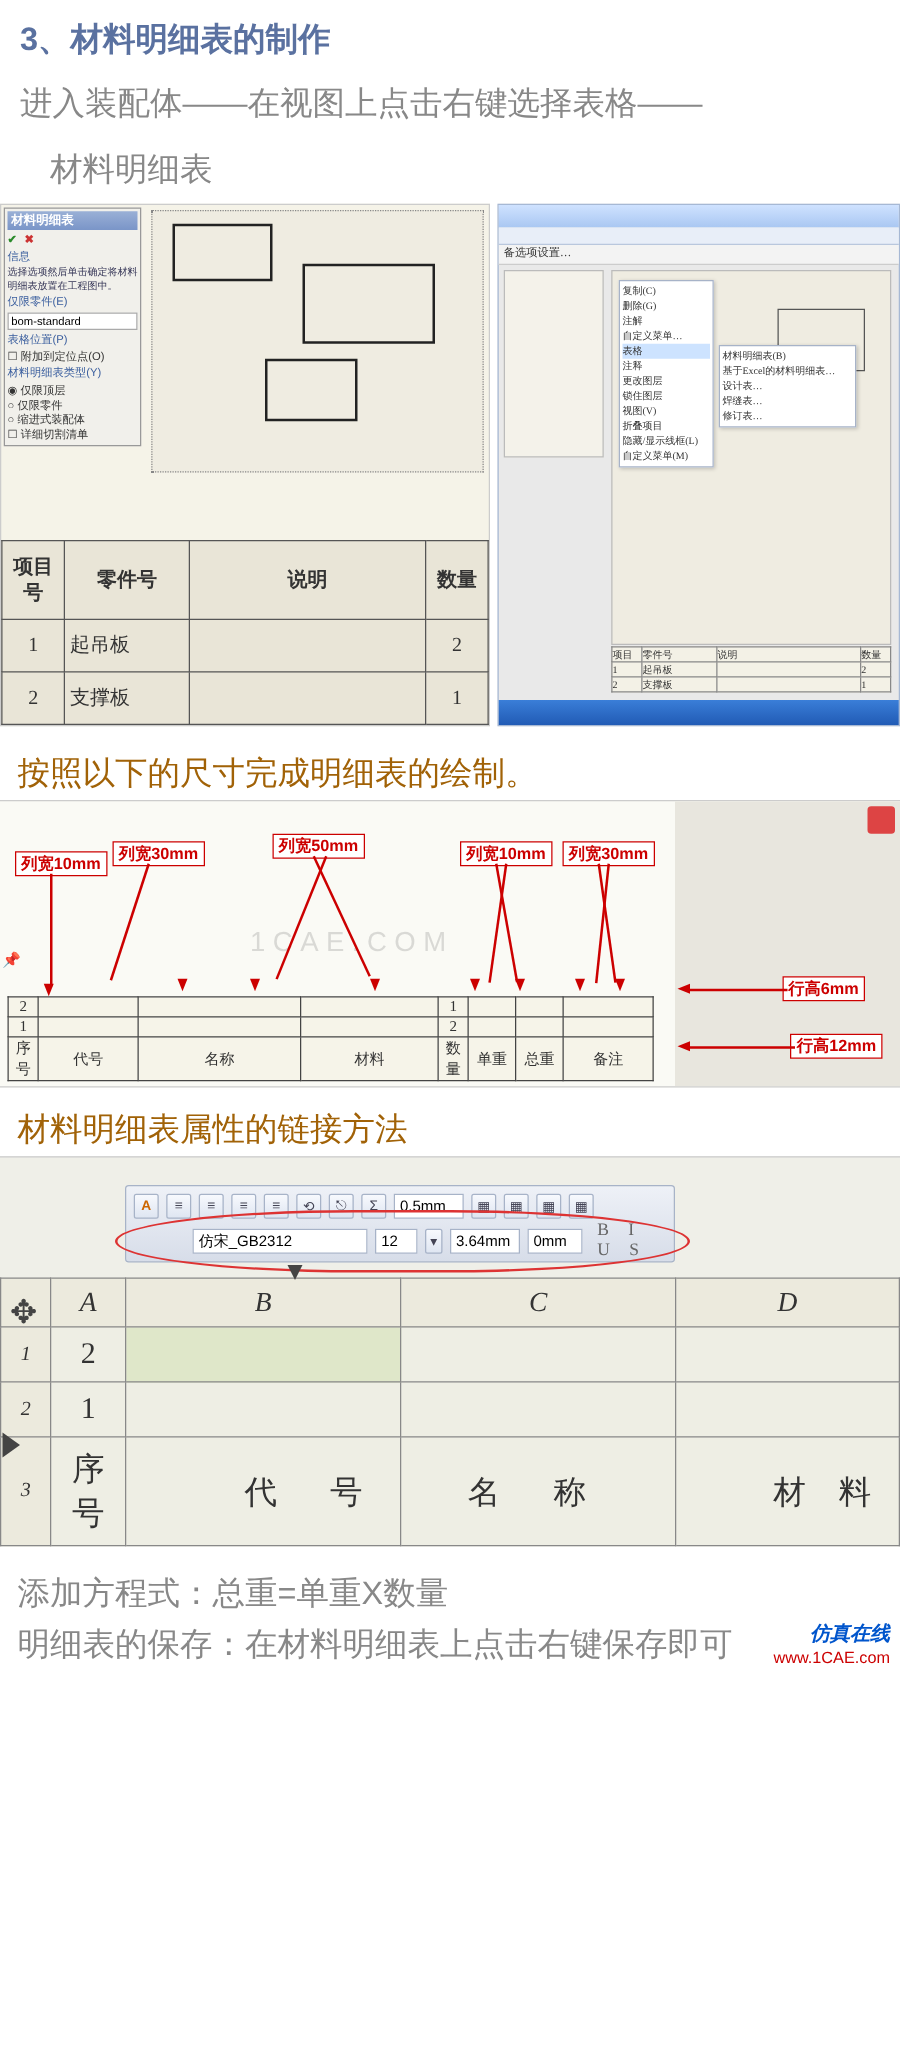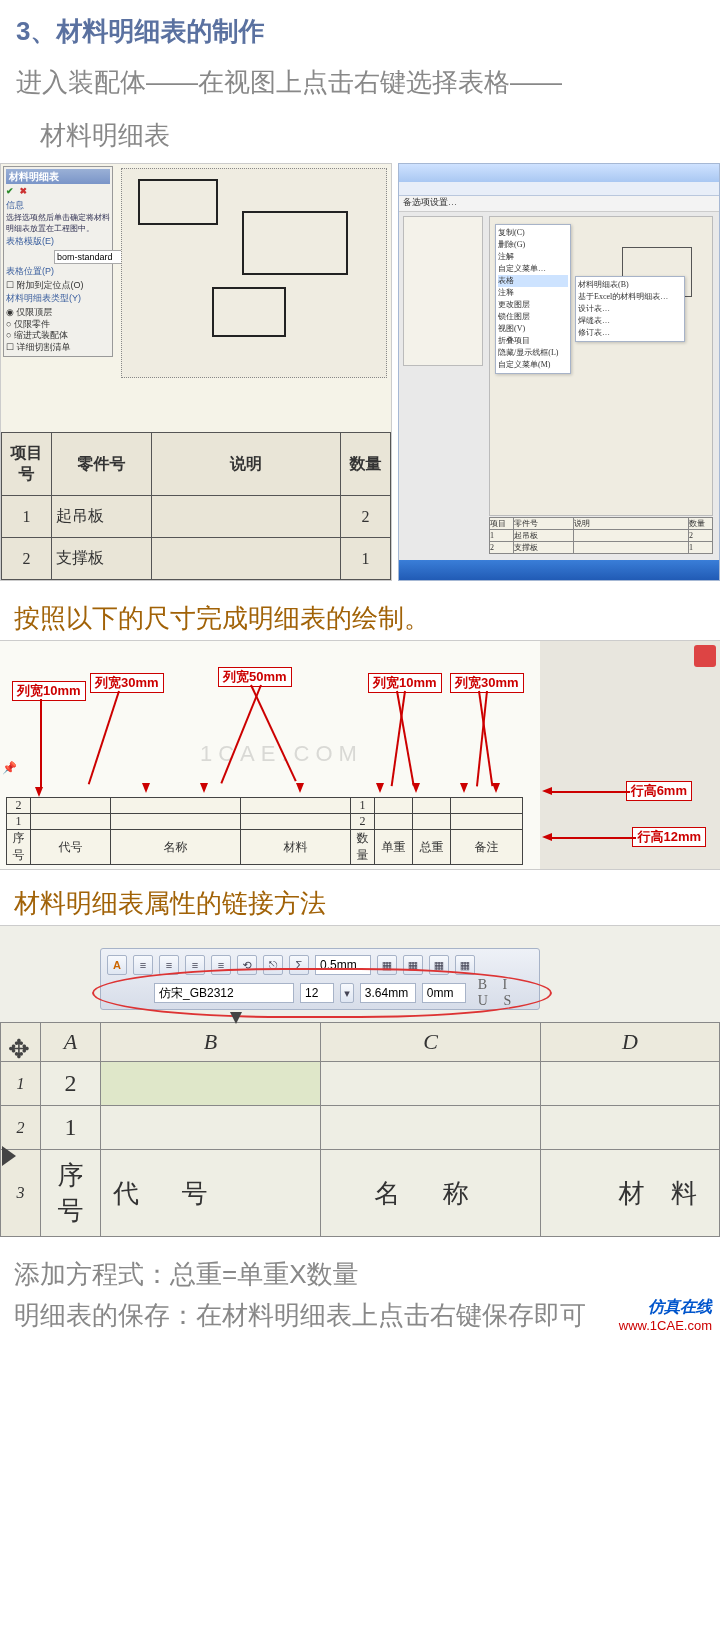--- a/index.html
+++ b/index.html
@@ -54,21 +54,20 @@
     font-size: 10px;
   }
   .panel-label { color: #3a5e9e; font-size: 9px; margin: 2px 0; }
   .panel-input {
     background: #fff;
     border: 1px solid #aaa;
     height: 14px;
     width: 100%;
     font-size: 9px;
     padding: 0 2px;
-    margin-left: 48px;
   }
   .radio-row { font-size: 9px; color: #333; }
   .drawing-area {
     position: absolute;
     left: 120px; top: 4px; right: 4px; height: 210px;
     background: #efece1;
     border: 1px dotted #888;
   }
   .rect { position: absolute; border: 2px solid #222; background: transparent; }
   .bomtable {
@@ -278,21 +277,21 @@
 
   <div class="img-left" style="position:relative;height:418px;">
     <div class="panel-box" style="position:absolute;left:2px;top:2px;">
       <div class="panel-title">材料明细表</div>
       <div style="display:flex;gap:6px;margin:2px 0;">
         <span style="color:#2a8a2a;font-weight:bold;">✔</span>
         <span style="color:#c33;font-weight:bold;">✖</span>
       </div>
       <div class="panel-label">信息</div>
       <div style="font-size:8px;color:#335;">选择选项然后单击确定将材料明细表放置在工程图中。</div>
-      <div class="panel-label">表格模版(E)</div>
+      <div class="panel-label">仅限零件(E)</div>
       <input class="panel-input" value="bom-standard" style="">
       <div class="panel-label">表格位置(P)</div>
       <div class="radio-row">☐ <span>附加到定位点(O)</span></div>
       <div class="panel-label">材料明细表类型(Y)</div>
       <div class="radio-row">◉ <span>仅限顶层</span></div>
       <div class="radio-row">○ <span>仅限零件</span></div>
       <div class="radio-row">○ <span>缩进式装配体</span></div>
       <div class="radio-row">☐ <span>详细切割清单</span></div>
     </div>
     <div class="drawing-area">
@@ -511,21 +510,21 @@
     <tr>
       <td class="rownum">2</td>
       <td style="text-align:center;">1</td>
       <td></td>
       <td></td>
       <td></td>
     </tr>
     <tr style="height:72px;">
       <td class="rownum">3</td>
       <td style="text-align:center;font-size:26px;">序号</td>
-      <td style="letter-spacing:18px;font-size:26px;text-align:left;">代        号</td>
+      <td style="letter-spacing:18px;font-size:26px;text-align:right;">代        号</td>
       <td style="letter-spacing:18px;font-size:26px;text-align:center;">名        称</td>
       <td style="letter-spacing:10px;font-size:26px;text-align:right;">材    料</td>
     </tr>
   </tbody>
     </table>
 </div>
 
 <div class="footer-txt">添加方程式：总重=单重X数量</div>
 <div class="footer-txt" style="padding-top:0;">明细表的保存：在材料明细表上点击右键保存即可</div>
 

